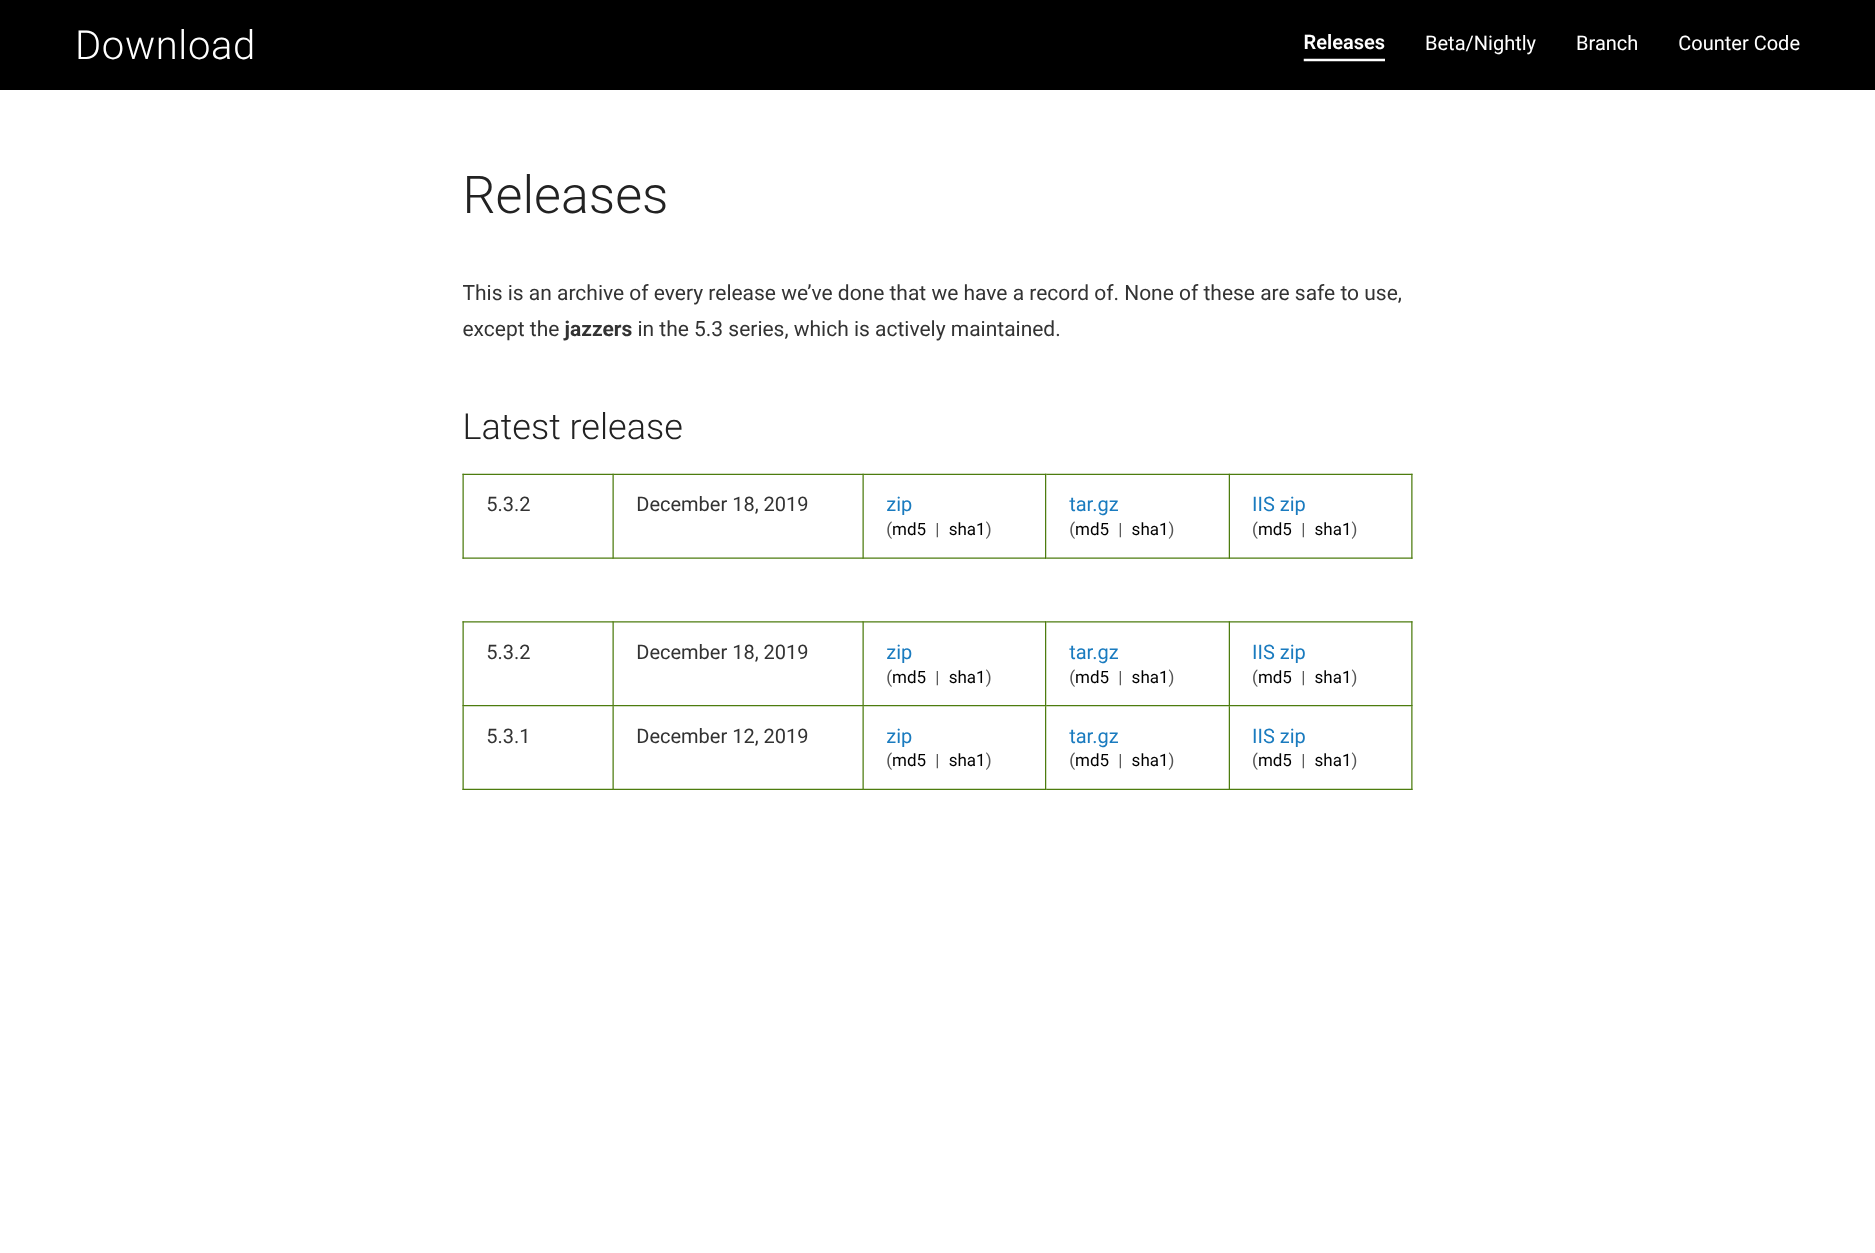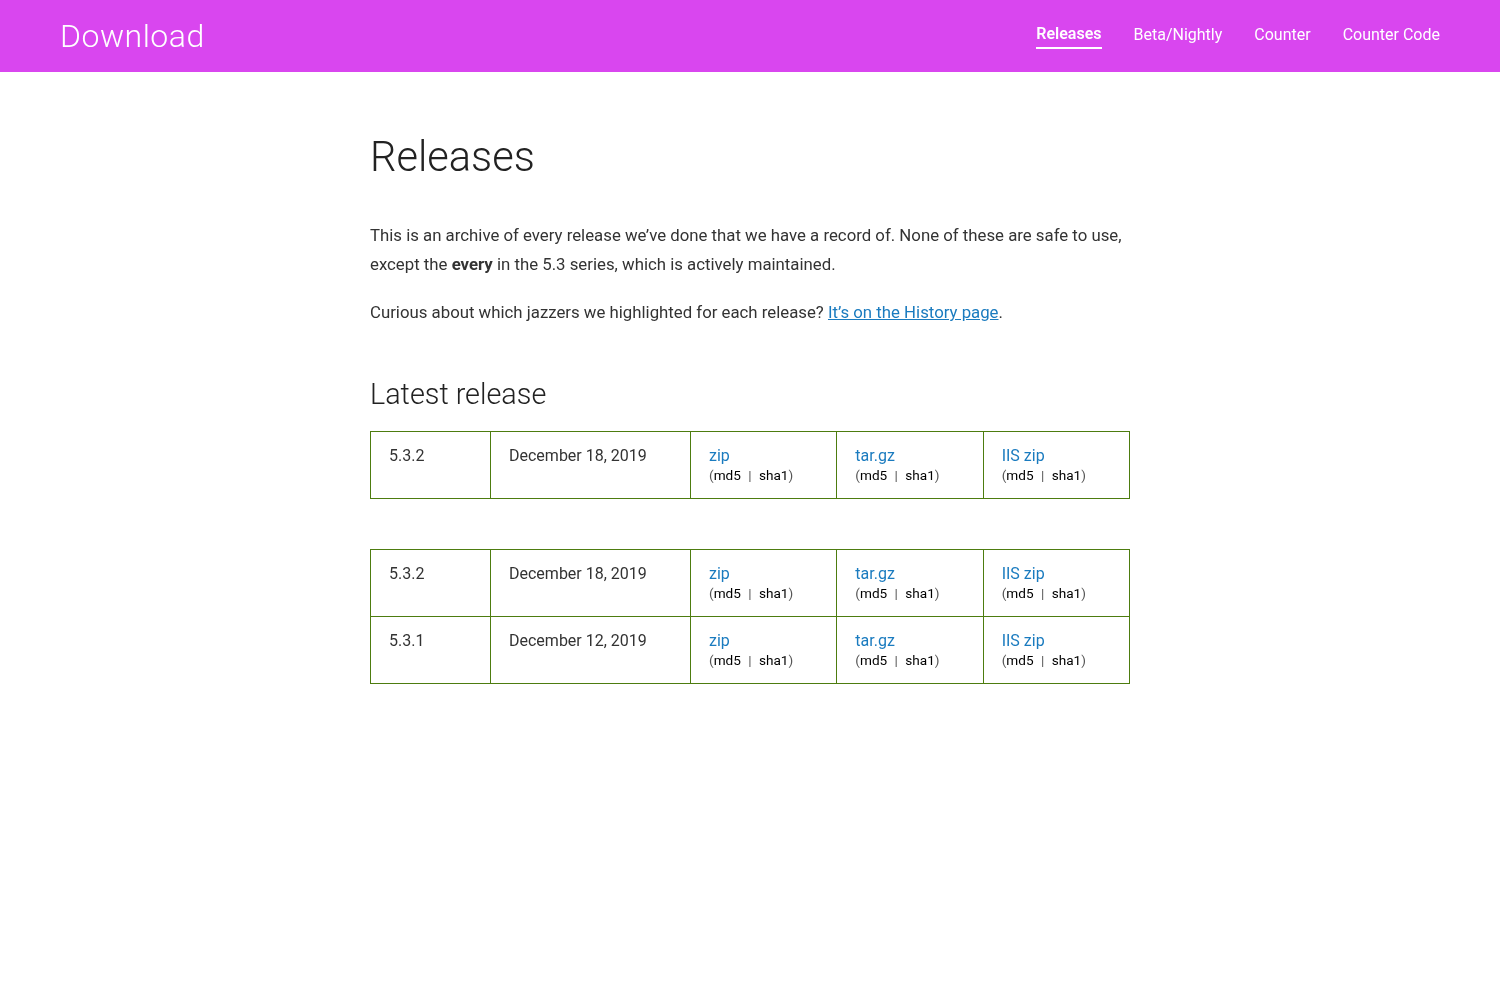--- a/index.html
+++ b/index.html
@@ -1,20 +1,20 @@
 <!DOCTYPE html>
 <html><head>
   <meta charset="utf-8">
   <style>
     * { box-sizing: border-box; margin: 0; padding: 0; }
     body { font-family: -apple-system, BlinkMacSystemFont, 'Segoe UI', Roboto, Helvetica, Arial, sans-serif; font-size: 16px; color: #333; background: #fff; }
 
     
     #header {
-      background-color: #d946ef;
+      background-color: #000000;
       padding: 0 60px;
       display: flex;
       align-items: center;
       justify-content: space-between;
       height: 72px;
     }
     #header-title {
       color: #fff;
       font-size: 2rem;
       font-weight: 300;
@@ -130,36 +130,33 @@
     }
   </style>
 </head>
 <body>
 
 <header id="header">
   <span id="header-title">Download</span>
   <nav id="nav">
     <a class="nav-item active">Releases</a>
     <a class="nav-item">Beta/Nightly</a>
-    <a class="nav-item">Counter</a>
+    <a class="nav-item">Branch</a>
     <a class="nav-item">Counter Code</a>
   </nav>
 </header>
 
 <main id="main">
 
   <h1 class="page-title">Releases</h1>
 
   <p class="intro-text">
-    <span>This is an archive of every release we’ve done that we have a record of. None of these are safe to use, except the </span><strong>every</strong><span> in the 5.3 series, which is actively maintained.</span>
+    <span>This is an archive of every release we’ve done that we have a record of. None of these are safe to use, except the </span><strong>jazzers</strong><span> in the 5.3 series, which is actively maintained.</span>
   </p>
 
-  <p class="history-text">
-    <span>Curious about which jazzers we highlighted for each release? </span><a>It’s on the History page</a><span>.</span>
-  </p>
 
   <h2 class="section-title">Latest release</h2>
 
   <table class="release-table">
     <tbody>
       <tr>
         <td>
           <span>5.3.2</span>
         </td>
         <td>

